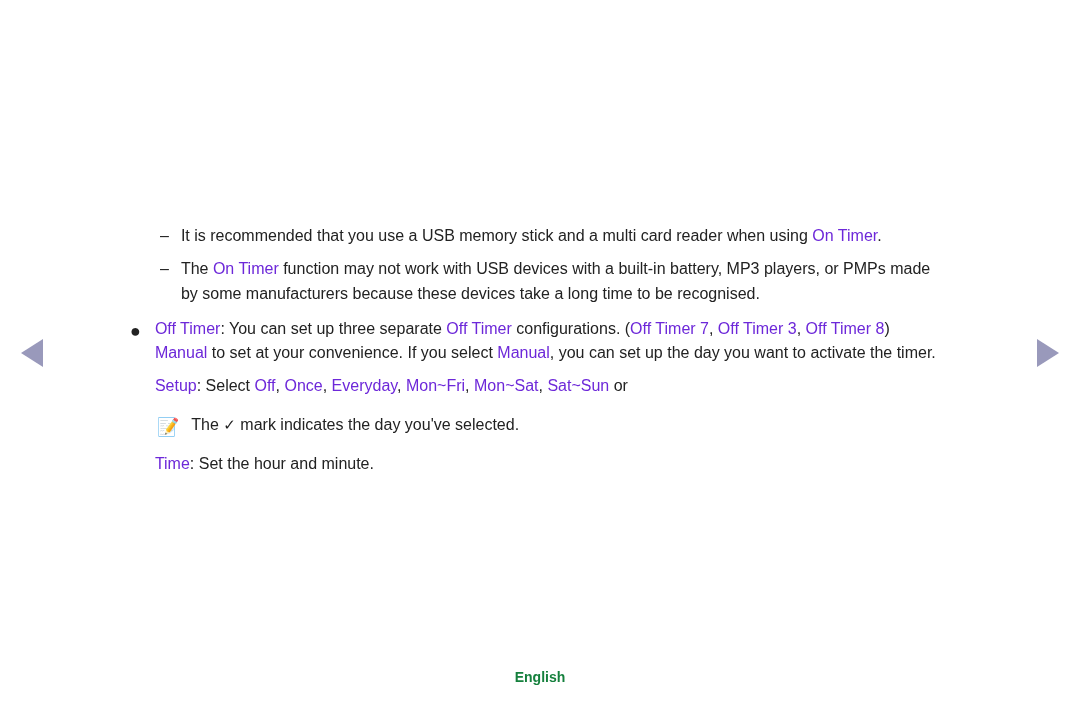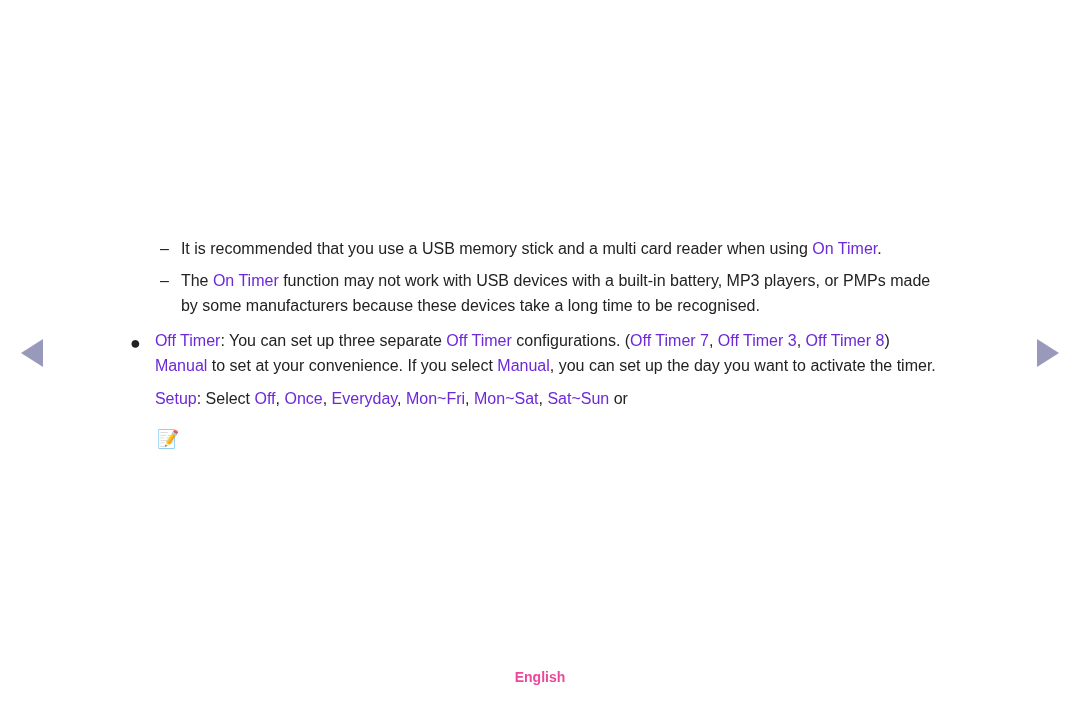--- a/index.html
+++ b/index.html
@@ -147,21 +147,21 @@
       line-height: 1.55;
     }
 
     .footer {
       position: absolute;
       bottom: 20px;
       left: 50%;
       transform: translateX(-50%);
       font-size: 14px;
       font-weight: bold;
-      color: #ec4899;
+      color: #15803d;
     }
 
     .checkmark {
       font-size: 15px;
     }
   </style>
 </head>
 <body>
 
 <div class="page-container">
@@ -203,22 +203,28 @@
           <div>
             <span class="blue-link">Manual</span> to set at your convenience. If you select <span class="blue-link">Manual</span>, you can set up the day you want to activate the timer.
           </div>
 
           <div style="margin-top:8px;">
             <span class="blue-link">Setup</span>: Select <span class="blue-link">Off</span>, <span class="blue-link">Once</span>, <span class="blue-link">Everyday</span>, <span class="blue-link">Mon~Fri</span>, <span class="blue-link">Mon~Sat</span>, <span class="blue-link">Sat~Sun</span> or
           </div>
 
           <div class="note-block">
             <span class="note-icon">📝</span>
-          </div>
-
+            <span class="note-text">
+              The <span class="checkmark">✓</span> mark indicates the day you've selected.
+            </span>
+          </div>
+
+          <div class="time-line">
+            <span class="blue-link">Time</span>: Set the hour and minute.
+          </div>
         </div>
       </li>
     </ul>
 
   </div>
 
   <div class="footer">English</div>
 
 </div>
 

